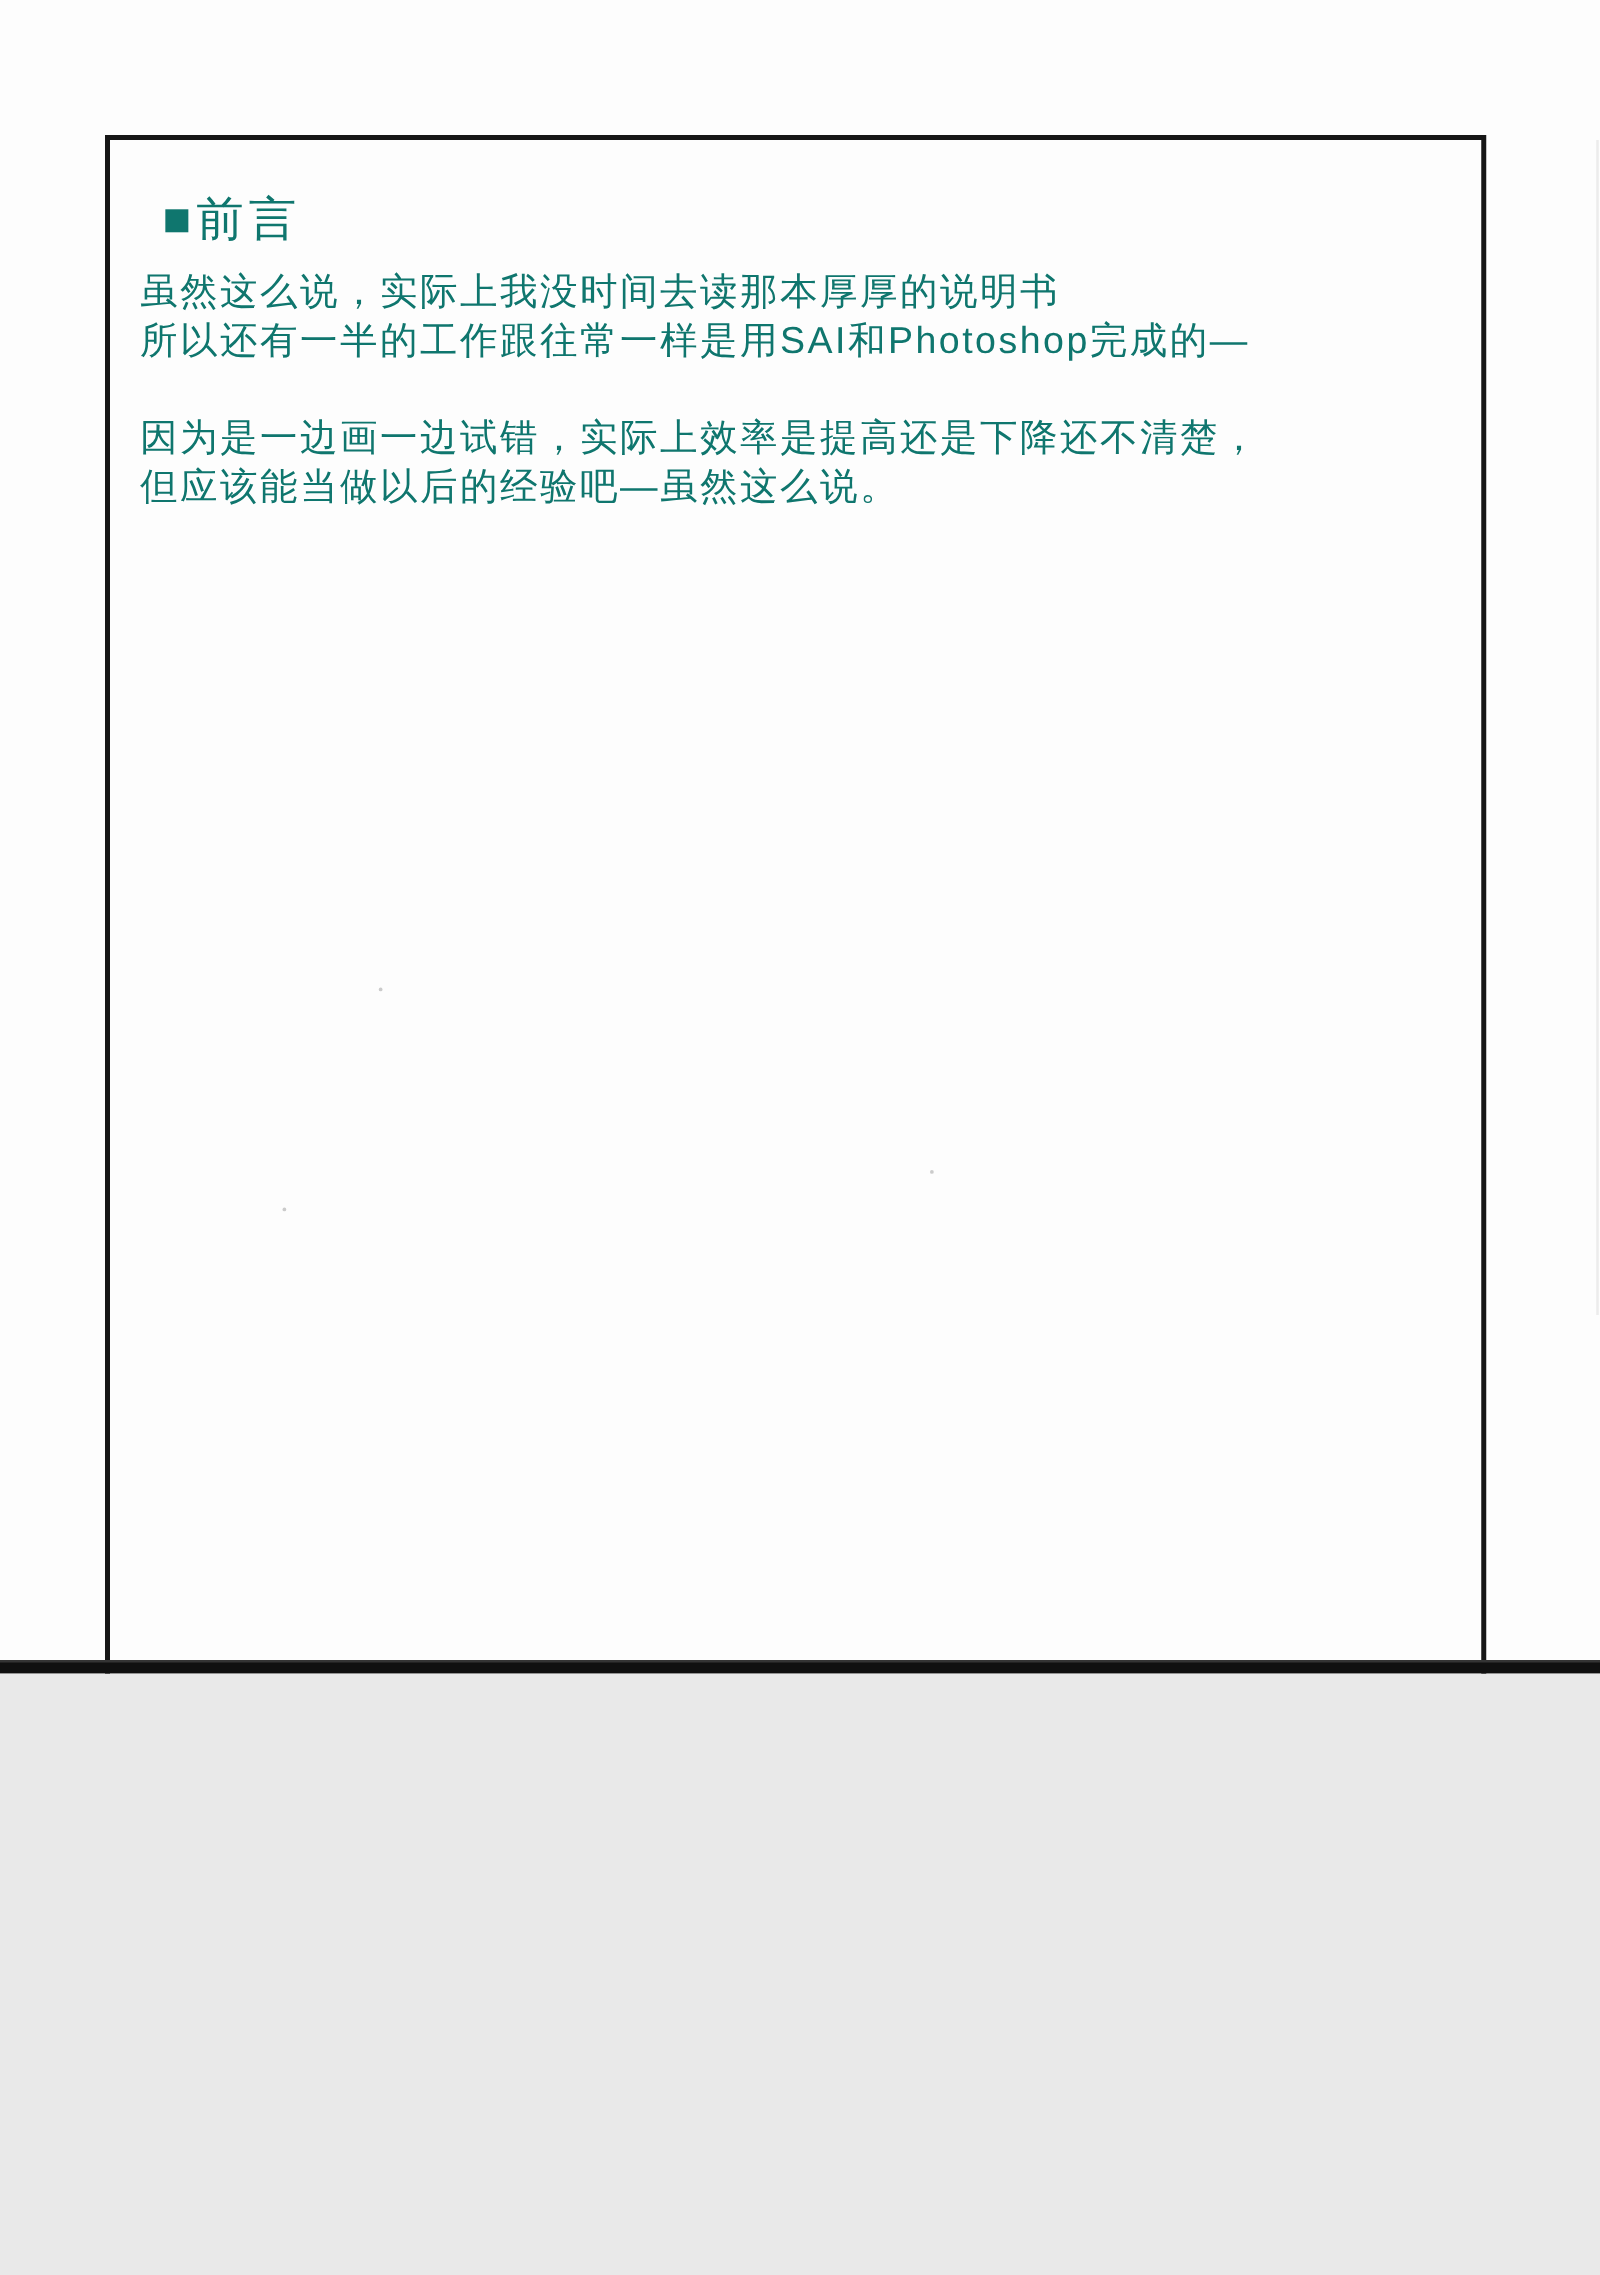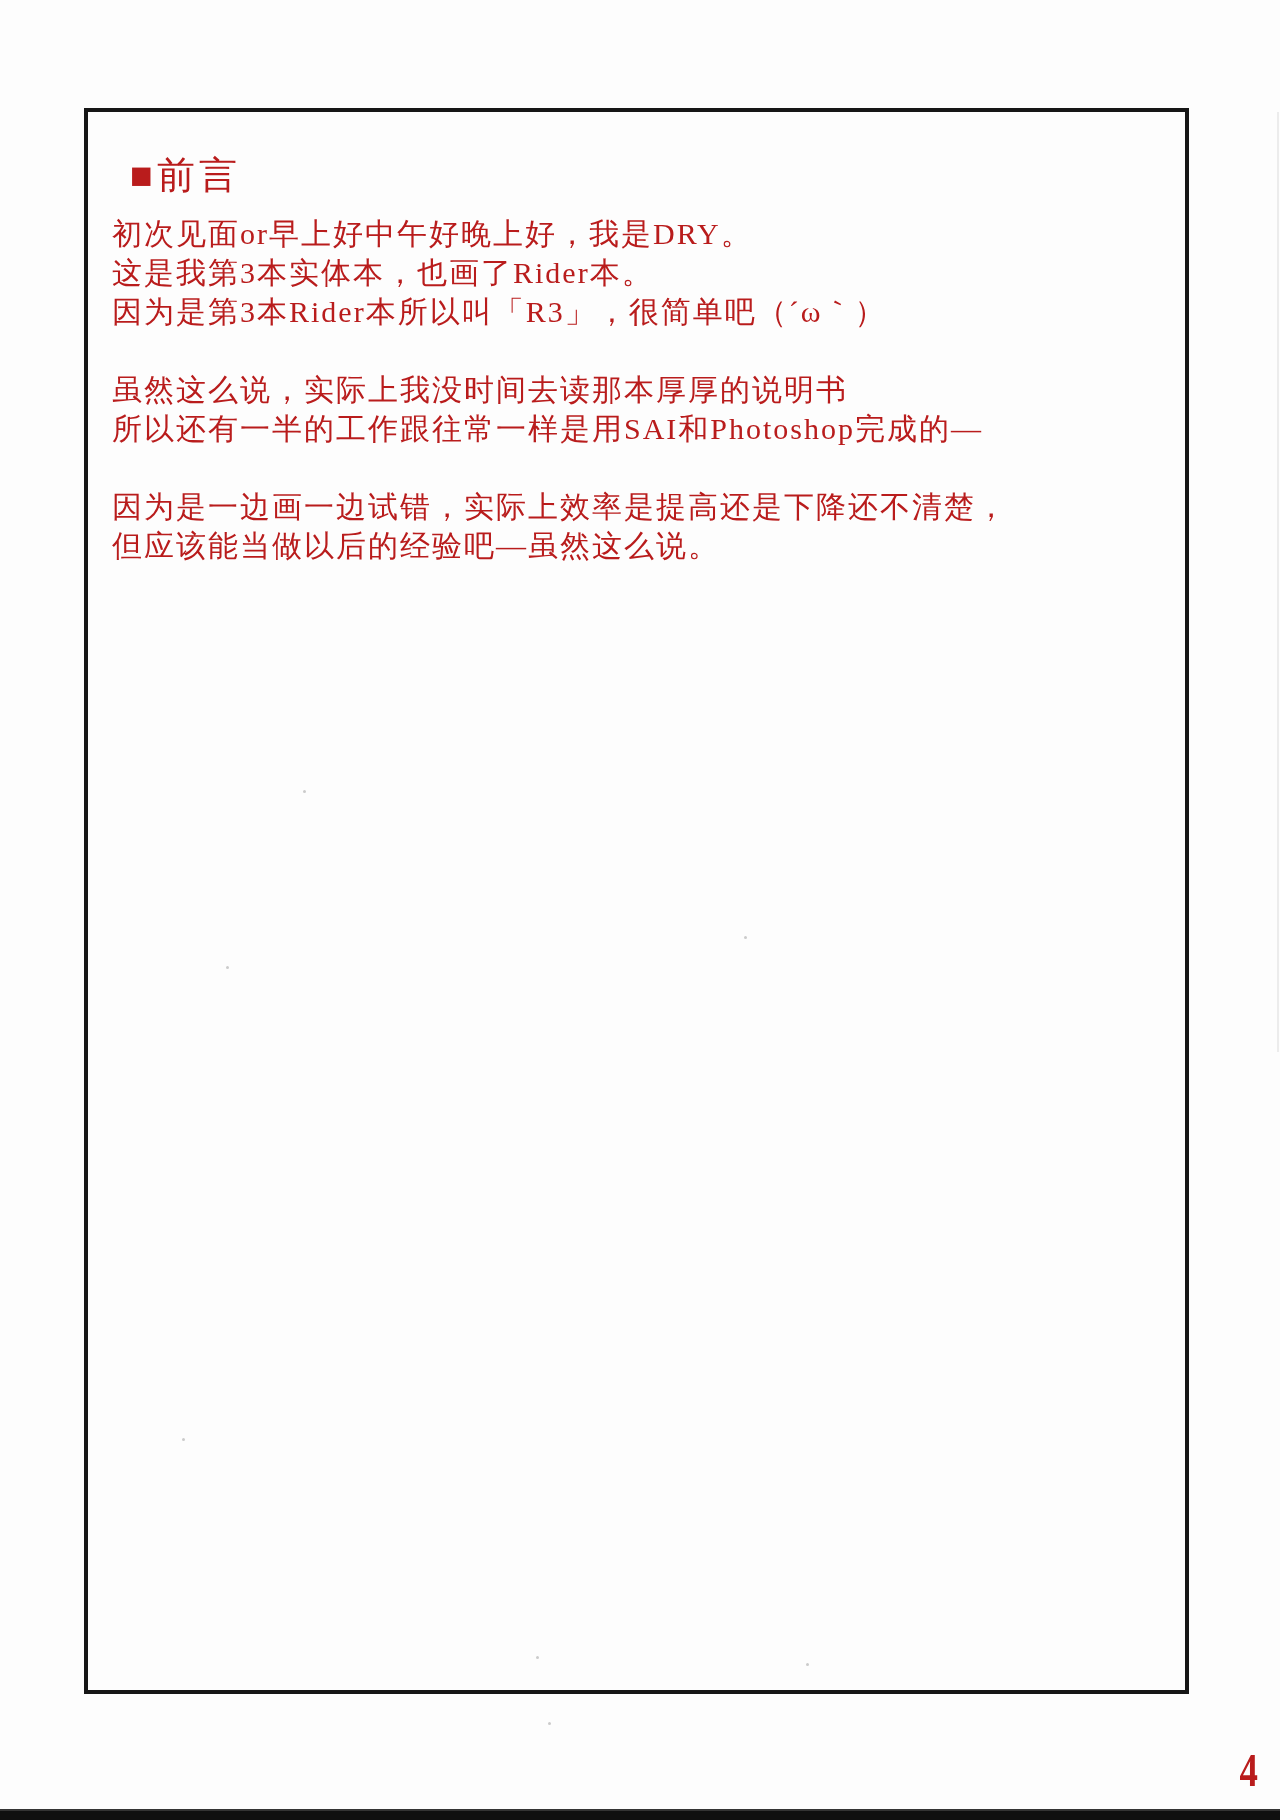--- a/index.html
+++ b/index.html
@@ -3,25 +3,25 @@
 <meta charset="utf-8">
 <style>
   html, body {
     margin: 0;
     padding: 0;
     background: #e9e9e9;
   }
   .scan-page {
     position: relative;
     width: 1280px;
-    height: 1820px;
+    height: 1339px;
     background: #fdfdfd;
     overflow: hidden;
-    font-family: Liberation Serif, serif;
-    color: #b91c1c;
+    font-family: Liberation Sans, sans-serif;
+    color: #0f766e;
   }
   
   .frame {
     position: absolute;
     left: 84px;
     top: 108px;
     width: 1097px;
     height: 1578px;
     border: 4px solid #161616;
     background: transparent;
@@ -93,25 +93,20 @@
 <body>
 
 <div class="scan-page">
 
   <div class="frame">
 
     <h1 class="title">■前言</h1>
 
     <div class="body">
 
-      <p class="para">
-        <span class="line">初次见面or早上好中午好晚上好，我是DRY。</span>
-        <span class="line">这是我第3本实体本，也画了Rider本。</span>
-        <span class="line">因为是第3本Rider本所以叫「R3」，很简单吧（´ω｀）</span>
-      </p>
 
 
       <p class="para">
         <span class="line">虽然这么说，实际上我没时间去读那本厚厚的说明书</span>
         <span class="line">所以还有一半的工作跟往常一样是用SAI和Photoshop完成的—</span>
       </p>
 
       <p class="para">
         <span class="line">因为是一边画一边试错，实际上效率是提高还是下降还不清楚，</span>
         <span class="line">但应该能当做以后的经验吧—虽然这么说。</span>

